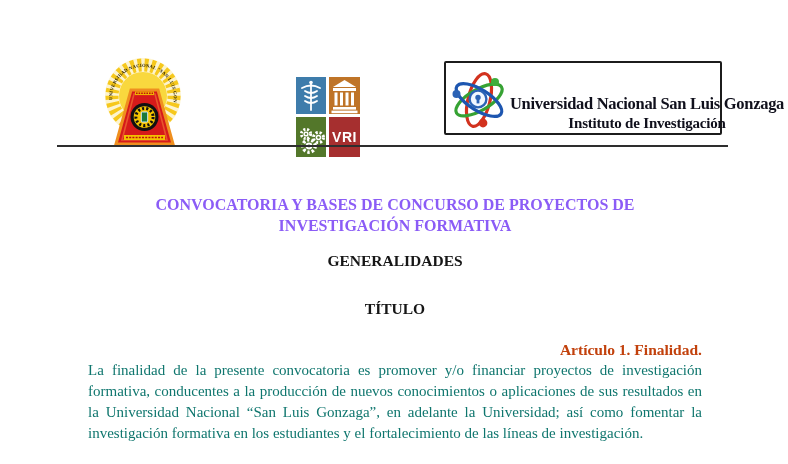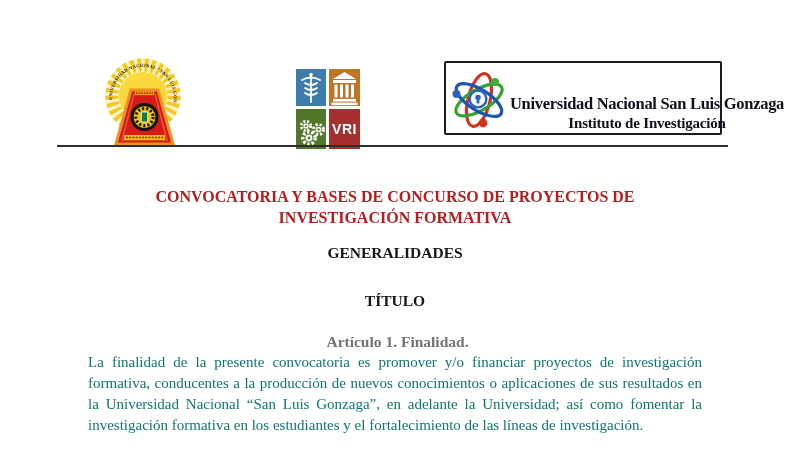--- a/index.html
+++ b/index.html
@@ -6,21 +6,21 @@
   .page{
     position:relative;
     width:788px;height:464px;
     background:#ffffff;
     overflow:hidden;
     font-family:"Liberation Serif", serif;
     color:#1c1c1c;
   }
   
   .seal{position:absolute;left:103px;top:56px;width:80px;height:92px;}
-  .vri{position:absolute;left:295px;top:68px;width:66px;height:82px;}
+  .vri{position:absolute;left:295px;top:76px;width:66px;height:82px;}
   .institute-box{
     position:absolute;left:444px;top:61px;width:278px;height:74px;
     border:2.5px solid #1c1c1c;border-radius:2px;
     box-sizing:border-box;
     display:flex;align-items:flex-end;
     background:#ffffff;
   }
   .institute-atom{flex:0 0 auto;margin-left:4px;}
   .institute-text{flex:1 1 auto;text-align:center;padding-right:8px;}
   .institute-line1{
@@ -33,34 +33,34 @@
   }
   .rule{
     position:absolute;left:57px;top:145px;width:671px;height:2px;
     background:#2e2e2e;
   }
   
   .content{
     position:absolute;left:88px;top:186px;width:614px;
   }
   .doc-title{
-    margin:0;text-align:center;
+    margin:8px;text-align:center;
     font-size:16px;font-weight:bold;line-height:21px;
-    color:#b91c1c;
+    color:#8b5cf6;
   }
   .doc-heading{
     margin:27px 0 0 0;text-align:center;
     font-size:15.5px;font-weight:bold;line-height:21px;
     color:#161616;
   }
   .doc-heading.second{margin-top:14px;}
   .article-heading{
-    margin:20px 0 0 0;padding-left:5px;text-align:center;
+    margin:20px 0 0 0;padding-left:5px;text-align:right;
     font-size:15.5px;font-weight:bold;line-height:21px;
-    color:#737373;
+    color:#c2410c;
   }
   .article-body{
     margin:0;text-align:justify;
     font-size:15px;line-height:21px;
     color:#0f766e;
   }
 </style>
 </head>
 <body>
 

